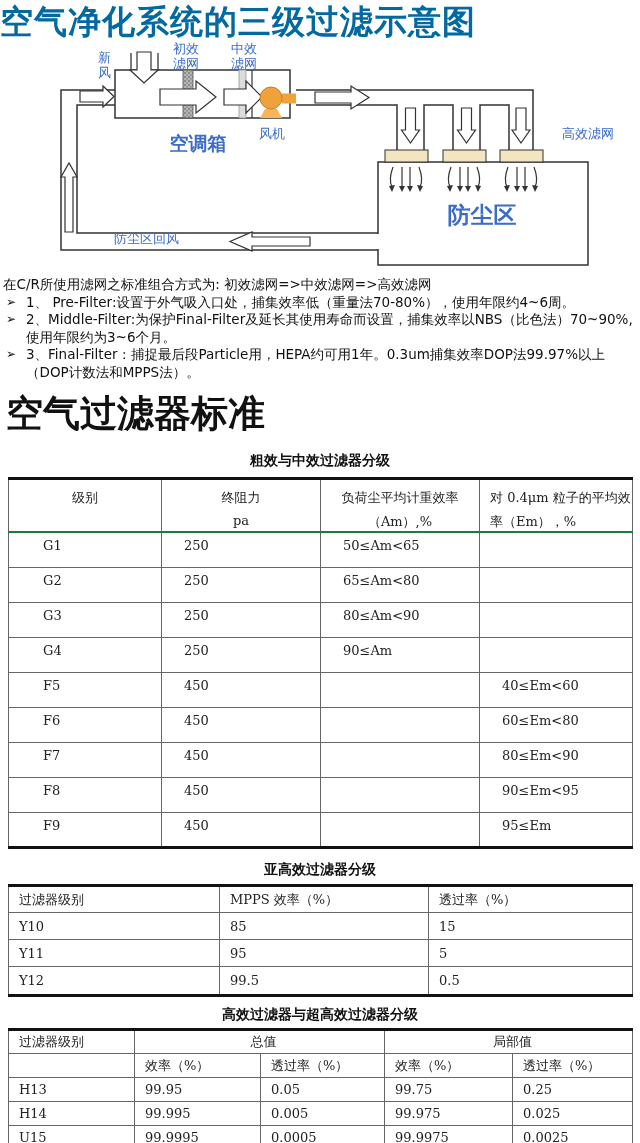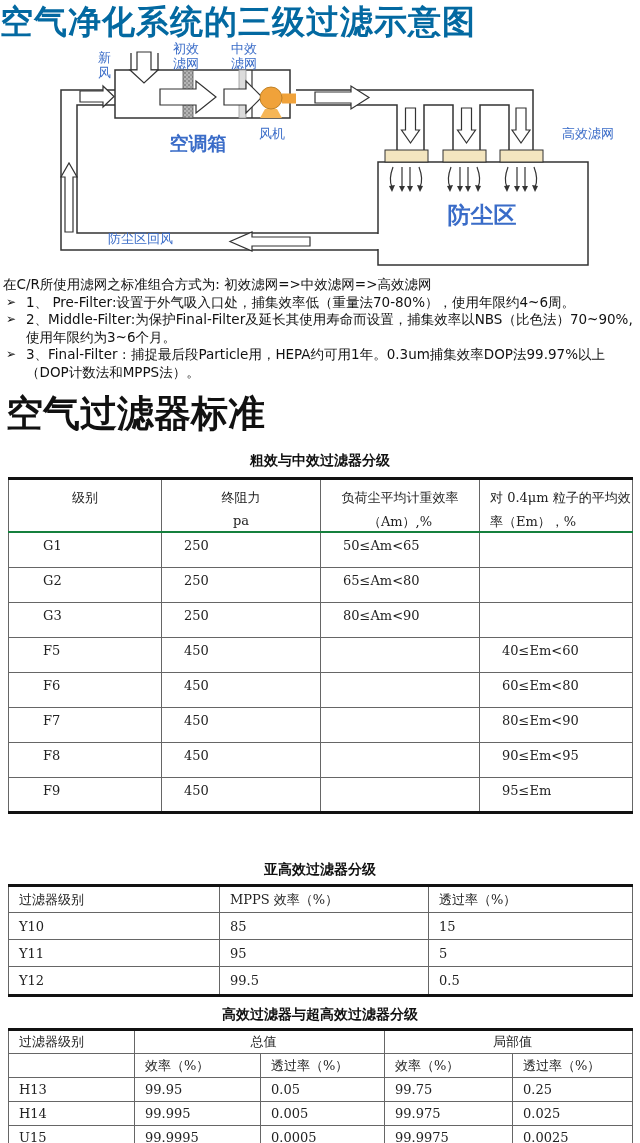--- a/index.html
+++ b/index.html
@@ -23,21 +23,21 @@
   .diagram { position:absolute; top:40px; left:0; width:640px; height:236px; }
   .diagram svg { position:absolute; top:0; left:0; }
   .lbl { position:absolute; color:#3a6cc8; font-size:13px; line-height:15px; text-align:center; }
   .lbl-xinfeng   { left:96px;  top:10px; width:17px; }
   .lbl-pre       { left:170px; top:1px;  width:32px; }
   .lbl-mid       { left:228px; top:1px;  width:32px; }
   .lbl-fan       { left:254px; top:86px; width:36px; }
   .lbl-ahu       { left:168px; top:93px; width:60px; font-size:19px; font-weight:bold; line-height:21px; }
   .lbl-hepa      { left:554px; top:86px; width:60px; text-align:right; }
   .lbl-clean     { left:434px; top:162px; width:96px; font-size:23px; font-weight:bold; line-height:26px; }
-  .lbl-return    { left:108px; top:191px; width:90px; text-align:left; }
+  .lbl-return    { left:114px; top:191px; width:90px; text-align:left; }
 
   .notes { position:absolute; top:276px; left:3px; width:635px; font-size:13.5px; line-height:17.5px; color:#111; }
   .note-item { position:relative; padding-left:23px; }
   .note-bullet { position:absolute; left:3px; top:0; font-size:12px; }
 
   .tbl-title { position:absolute; left:8px; width:624px; text-align:center; font-size:14px; font-weight:bold; color:#111; }
   .t1t { top:452px; } .t2t { top:861px; } .t3t { top:1006px; }
 
   table { position:absolute; left:8px; width:624px; border-collapse:collapse; table-layout:fixed;
           font-family:"DejaVu Serif","Liberation Serif",serif; font-size:13px; color:#222; }
@@ -229,20 +229,26 @@
         <td>65≤Am&lt;80</td>
         <td></td>
       </tr>
     <tr>
         <td class="c1">G3</td>
         <td>250</td>
         <td>80≤Am&lt;90</td>
         <td></td>
       </tr>
     <tr>
+        <td class="c1">G4</td>
+        <td>250</td>
+        <td>90≤Am</td>
+        <td></td>
+      </tr>
+    <tr>
         <td class="c1">F5</td>
         <td>450</td>
         <td></td>
         <td>40≤Em&lt;60</td>
       </tr>
     <tr>
         <td class="c1">F6</td>
         <td>450</td>
         <td></td>
         <td>60≤Em&lt;80</td>

